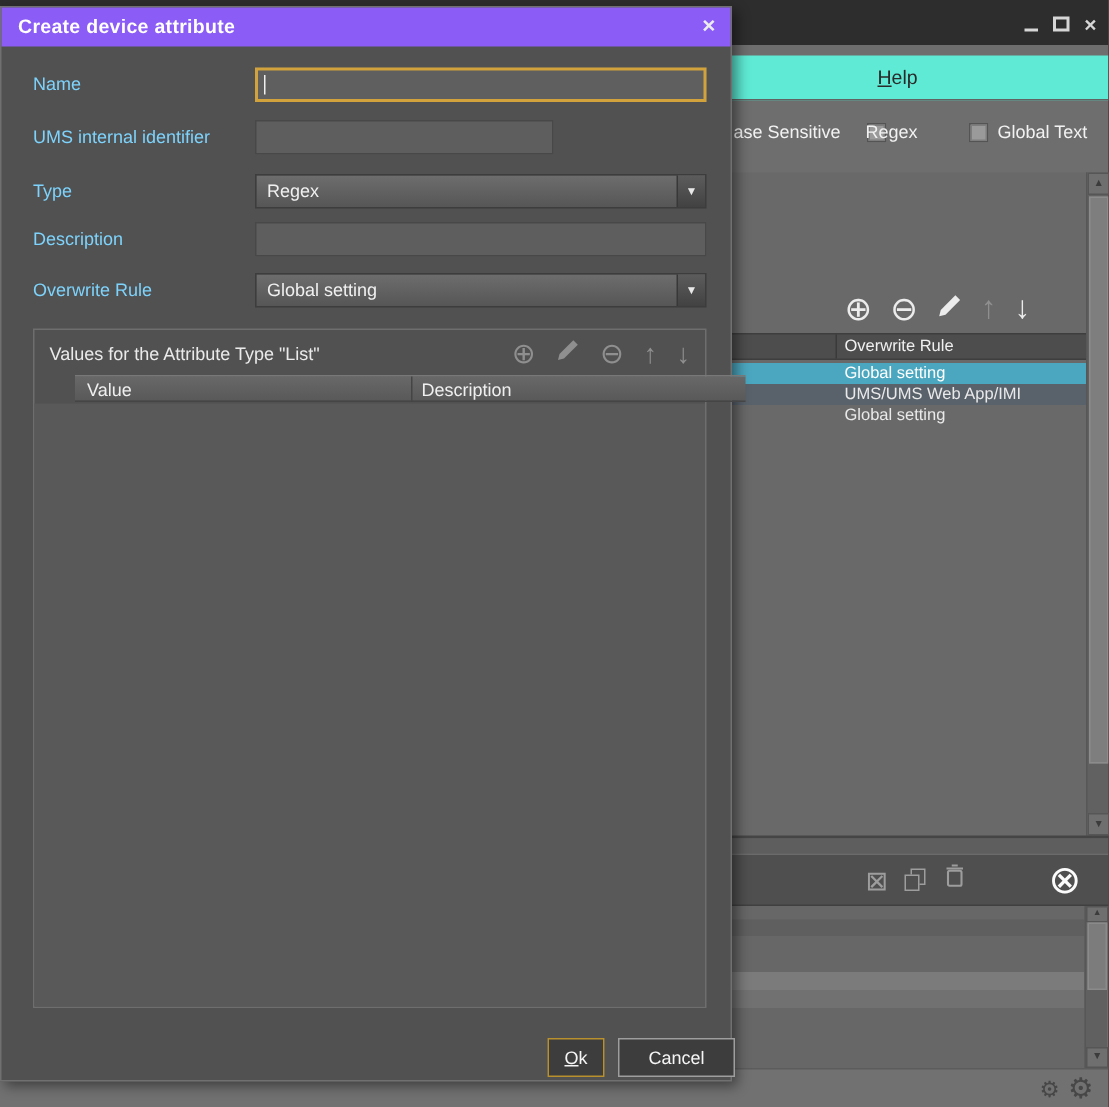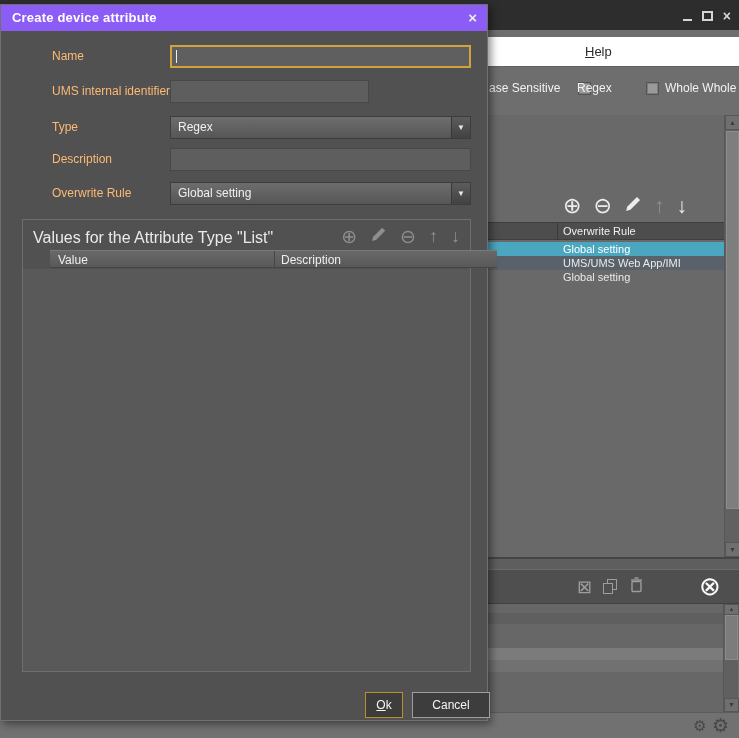--- a/index.html
+++ b/index.html
@@ -8,21 +8,21 @@
           font-family:"Liberation Sans",sans-serif;color:#eaeaea;}
   .abs{position:absolute;}
 
   
   .win-titlebar{left:0;top:0;width:739px;height:30px;background:#2d2d2d;}
   .win-controls{right:8px;top:9px;display:flex;gap:10px;align-items:center;height:14px;}
   .minimize-glyph{display:inline-block;width:9px;height:2px;background:#d6d6d6;align-self:flex-end;margin-bottom:2px;}
   .maximize-glyph{display:inline-block;width:11px;height:10px;border:2px solid #d6d6d6;}
   .close-glyph{color:#d6d6d6;font-size:14px;line-height:14px;font-weight:bold;}
 
-  .help-bar{left:487px;top:37px;width:252px;height:30px;background:#ffffff;border-bottom:1px solid #626262;}
+  .help-bar{left:487px;top:37px;width:252px;height:30px;background:#5eead4;border-bottom:1px solid #626262;}
   .help-label{position:absolute;left:98px;top:7px;color:#2a2a2a;font-size:13px;}
   .mnemonic{text-decoration:underline;}
 
   .opt{font-size:12px;color:#f2f2f2;}
   .case-label{left:489px;top:81px;}
   .checkbox{width:13px;height:13px;background:#9a9a9a;border:1px solid #545454;box-shadow:inset 0 0 0 1px #7d7d7d;}
   .cb1{left:578px;top:82px;}
   .regex-label{left:577px;top:81px;}
   .cb2{left:646px;top:82px;}
   .whole-label{left:665px;top:81px;}
@@ -70,41 +70,41 @@
   .gear-small{position:absolute;left:693px;top:4px;font-size:15px;color:#474747;}
   .gear-large{position:absolute;left:712px;top:1px;font-size:19px;color:#474747;}
 
   
   .dialog{left:0;top:4px;width:488px;height:717px;background:#515151;border:1px solid #707070;
           box-shadow:3px 3px 8px rgba(0,0,0,.45);z-index:10;}
   .dlg-titlebar{left:0;right:0;top:0;height:26px;background:#8b5cf6;}
   .dlg-title{position:absolute;left:11px;top:5px;font-size:13px;font-weight:bold;color:#ffffff;letter-spacing:.2px;}
   .dlg-close{position:absolute;right:10px;top:4px;font-size:15px;font-weight:bold;color:#ececec;}
 
-  .field-label{font-size:12px;color:#fdba74;margin-left:30px;}
+  .field-label{font-size:12px;color:#7dd3fc;}
   .lbl-name{left:21px;top:44px;}
   .input-name{left:169px;top:40px;width:301px;height:23px;background:#5f5f5f;border:2px solid #d2a23d;}
   .caret{position:absolute;left:4px;top:3px;width:1px;height:13px;background:#efefef;}
   .lbl-ums{left:21px;top:79px;}
   .input-ums{left:169px;top:75px;width:199px;height:23px;background:#5e5e5e;border:1px solid #484848;}
   .btn{background:#3d3d3d;color:#f5f5f5;font-size:12px;text-align:center;}
   .btn-generate{left:372px;top:74px;width:98px;height:25px;border:1px solid #9e9e9e;line-height:23px;}
   .lbl-type{left:21px;top:115px;}
   .combo{background:linear-gradient(#6d6d6d,#565656);border:1px solid #3d3d3d;}
   .select-type{left:169px;top:111px;width:301px;height:23px;}
   .select-ow{left:169px;top:177px;width:301px;height:23px;}
   .select-value{position:absolute;left:7px;top:3px;font-size:12px;color:#f0f0f0;}
   .select-arrow{position:absolute;right:0;top:0;width:19px;height:21px;background:linear-gradient(#5c5c5c,#424242);
                 border-left:1px solid #383838;color:#e8e8e8;font-size:8px;text-align:center;line-height:21px;}
   .lbl-desc{left:21px;top:147px;}
   .input-desc{left:169px;top:143px;width:301px;height:23px;background:#5e5e5e;border:1px solid #484848;}
   .lbl-ow{left:21px;top:181px;}
 
   .values-group{left:21px;top:214px;width:449px;height:453px;border:1px solid #6e6e6e;background:#515151;}
-  .vg-title{position:absolute;left:10px;top:9px;font-size:16px;color:#eaeaea;}
+  .vg-title{position:absolute;left:10px;top:9px;font-size:12px;color:#eaeaea;}
   .vg-toolbar{position:absolute;right:10px;top:4px;height:24px;display:flex;gap:13px;align-items:center;color:#8f8f8f;}
   .vg-icon{font-size:19px;line-height:19px;color:#8f8f8f;}
   .vg-arrow{font-size:18px;line-height:19px;font-weight:bold;color:#8f8f8f;}
   .vg-header{position:absolute;left:0;top:30px;width:447px;height:18px;background:linear-gradient(#686868,#595959);
              border-top:1px solid #787878;border-bottom:1px solid #454545;margin-left:27px;}
   .vg-col-value{position:absolute;left:8px;top:2px;font-size:12px;color:#efefef;}
   .vg-divider{position:absolute;left:224px;top:0;width:1px;height:17px;background:#454545;}
   .vg-col-desc{position:absolute;left:231px;top:2px;font-size:12px;color:#efefef;}
   .vg-body{position:absolute;left:0;top:49px;width:447px;height:402px;background:#595959;}
 
@@ -125,21 +125,21 @@
   </div>
 
   <div class="abs help-bar">
     <span class="help-label"><span class="mnemonic">H</span><span>elp</span></span>
   </div>
 
   <span class="abs opt case-label">ase Sensitive</span>
   <span class="abs checkbox cb1"></span>
   <span class="abs opt regex-label">Regex</span>
   <span class="abs checkbox cb2"></span>
-  <span class="abs opt whole-label">Whole Whole</span>
+  <span class="abs opt whole-label">Global Text</span>
 
   <div class="abs results-area">
 
     <div class="abs res-toolbar">
       <span class="big-icon">⊕</span>
       <span class="big-icon">⊖</span>
       <span><svg width="18" height="18" viewBox="0 0 17 17">
             <path d="M12.2 1.8 L15.2 4.8 L6 14 L2 15 L3 11 Z" fill="#ececec"></path>
           </svg></span>
       <span class="arrow-icon disabled-arrow">↑</span>

